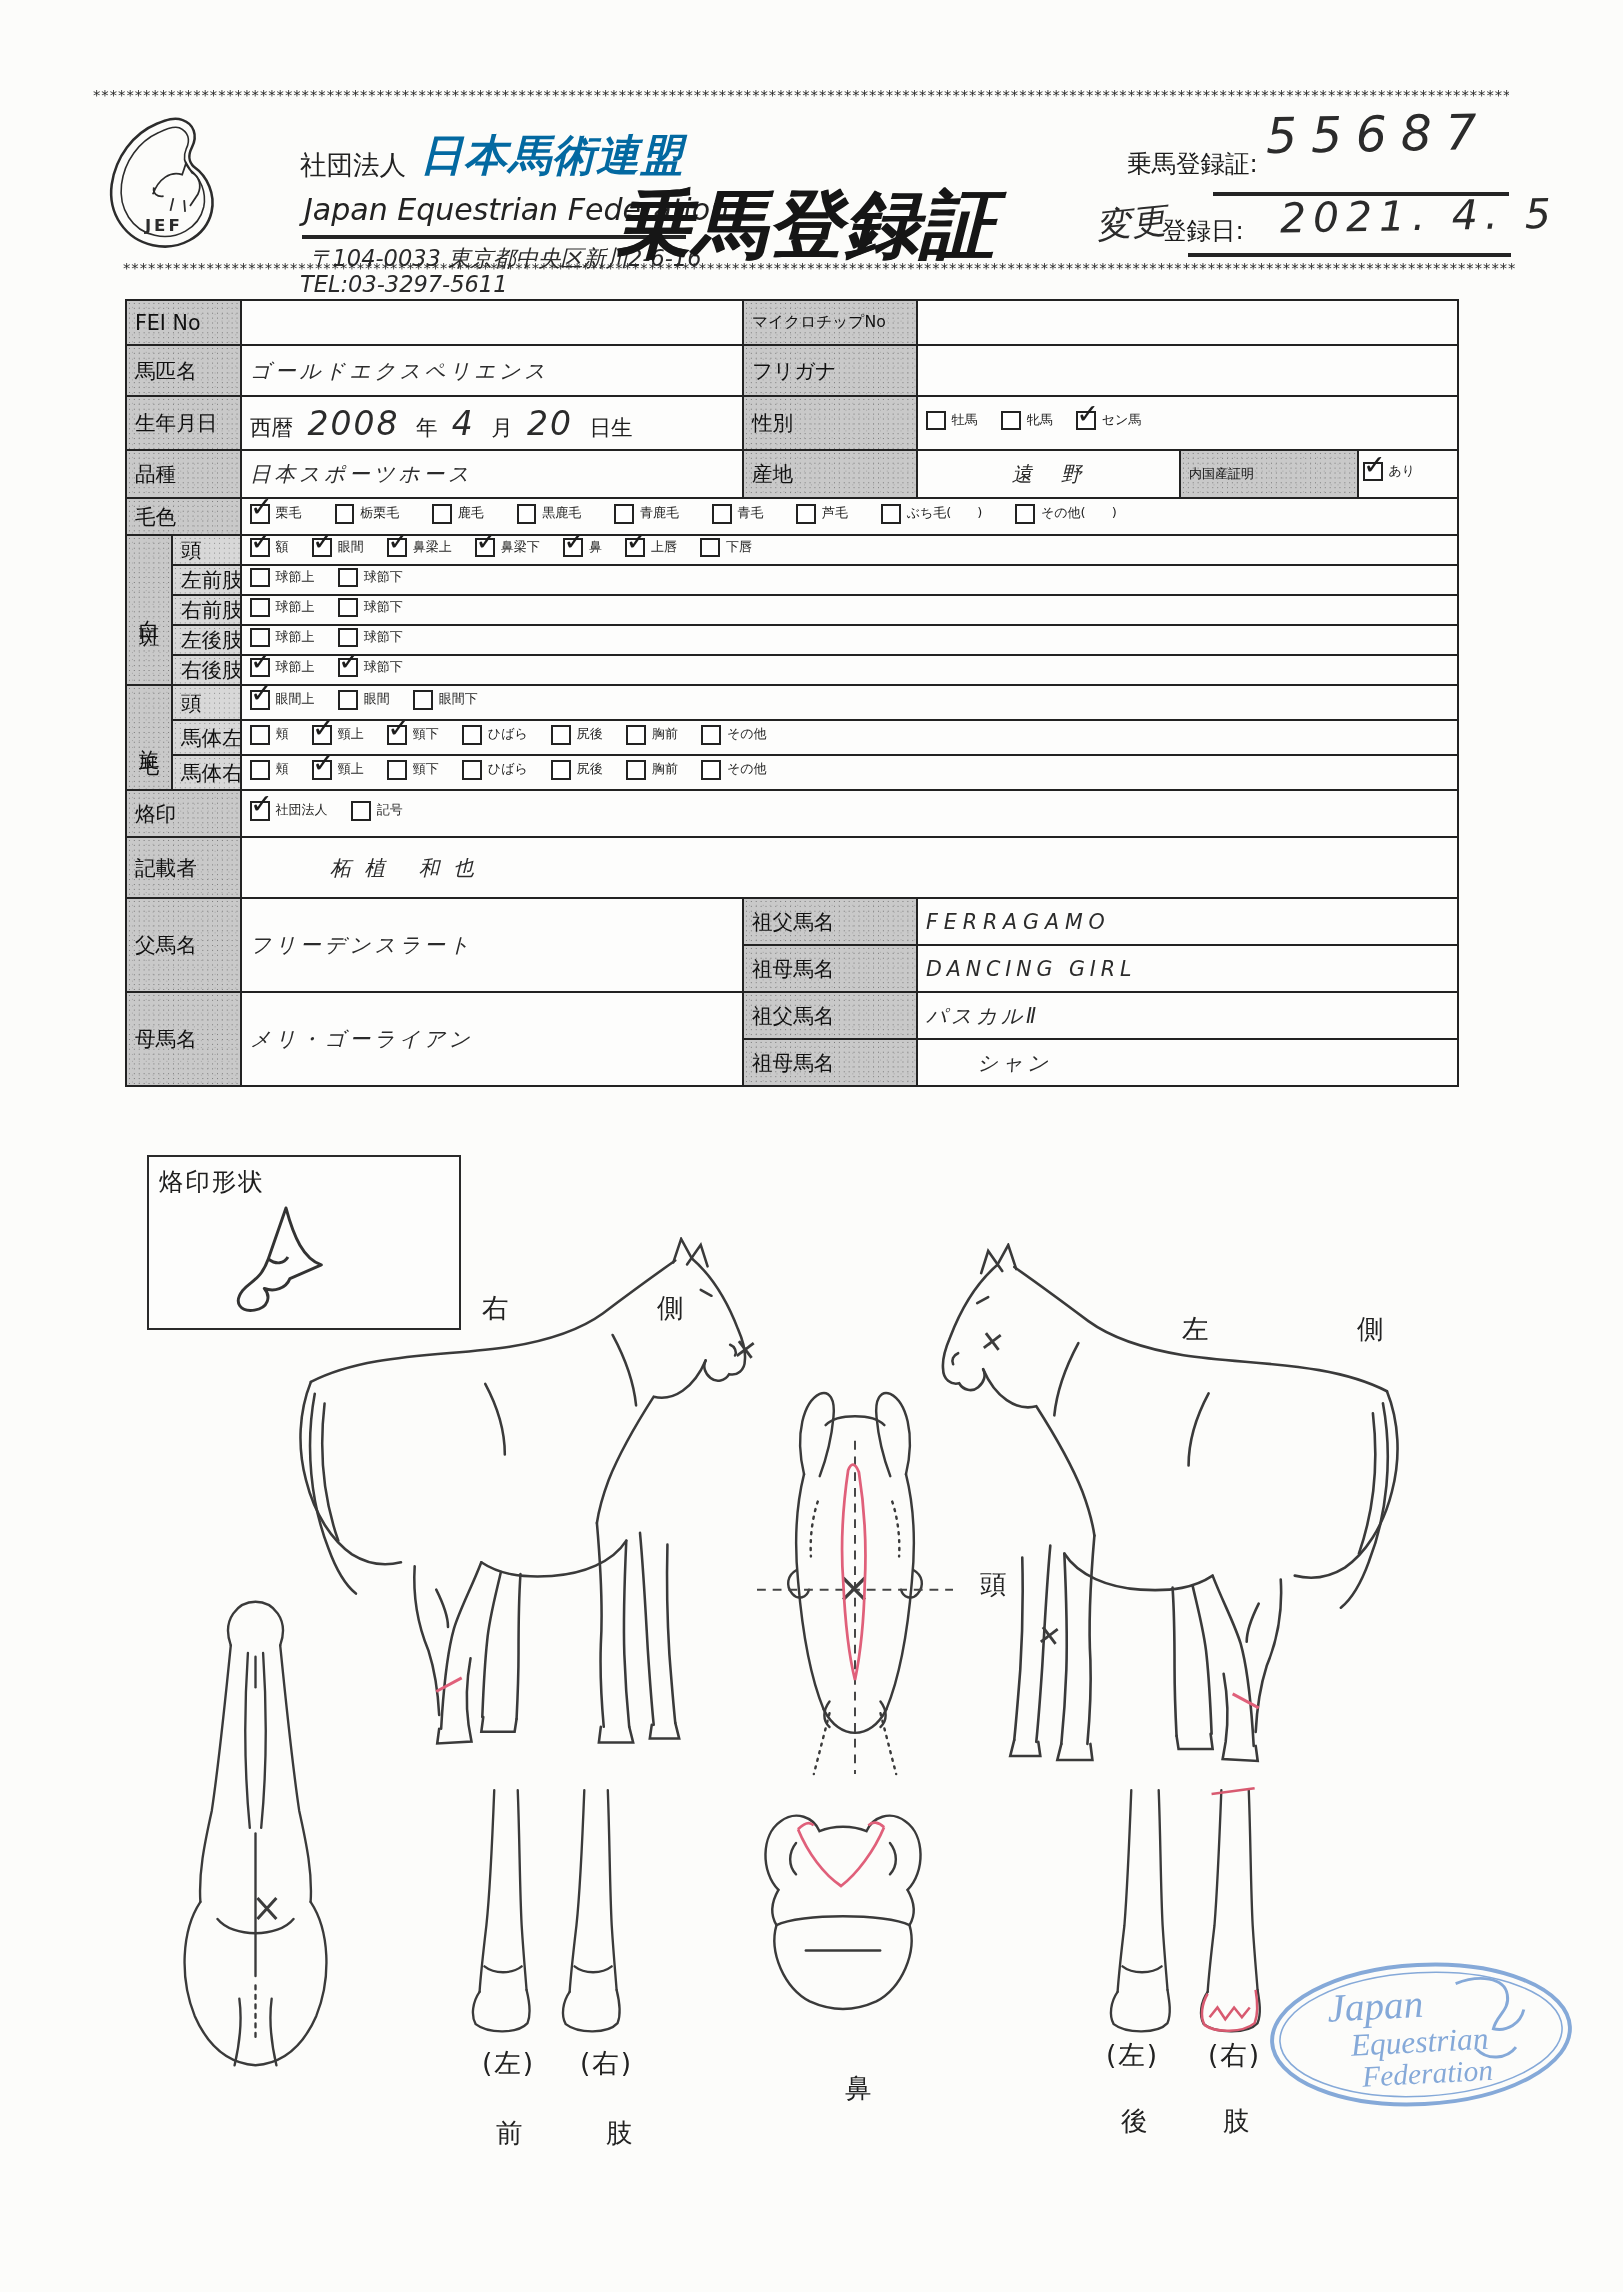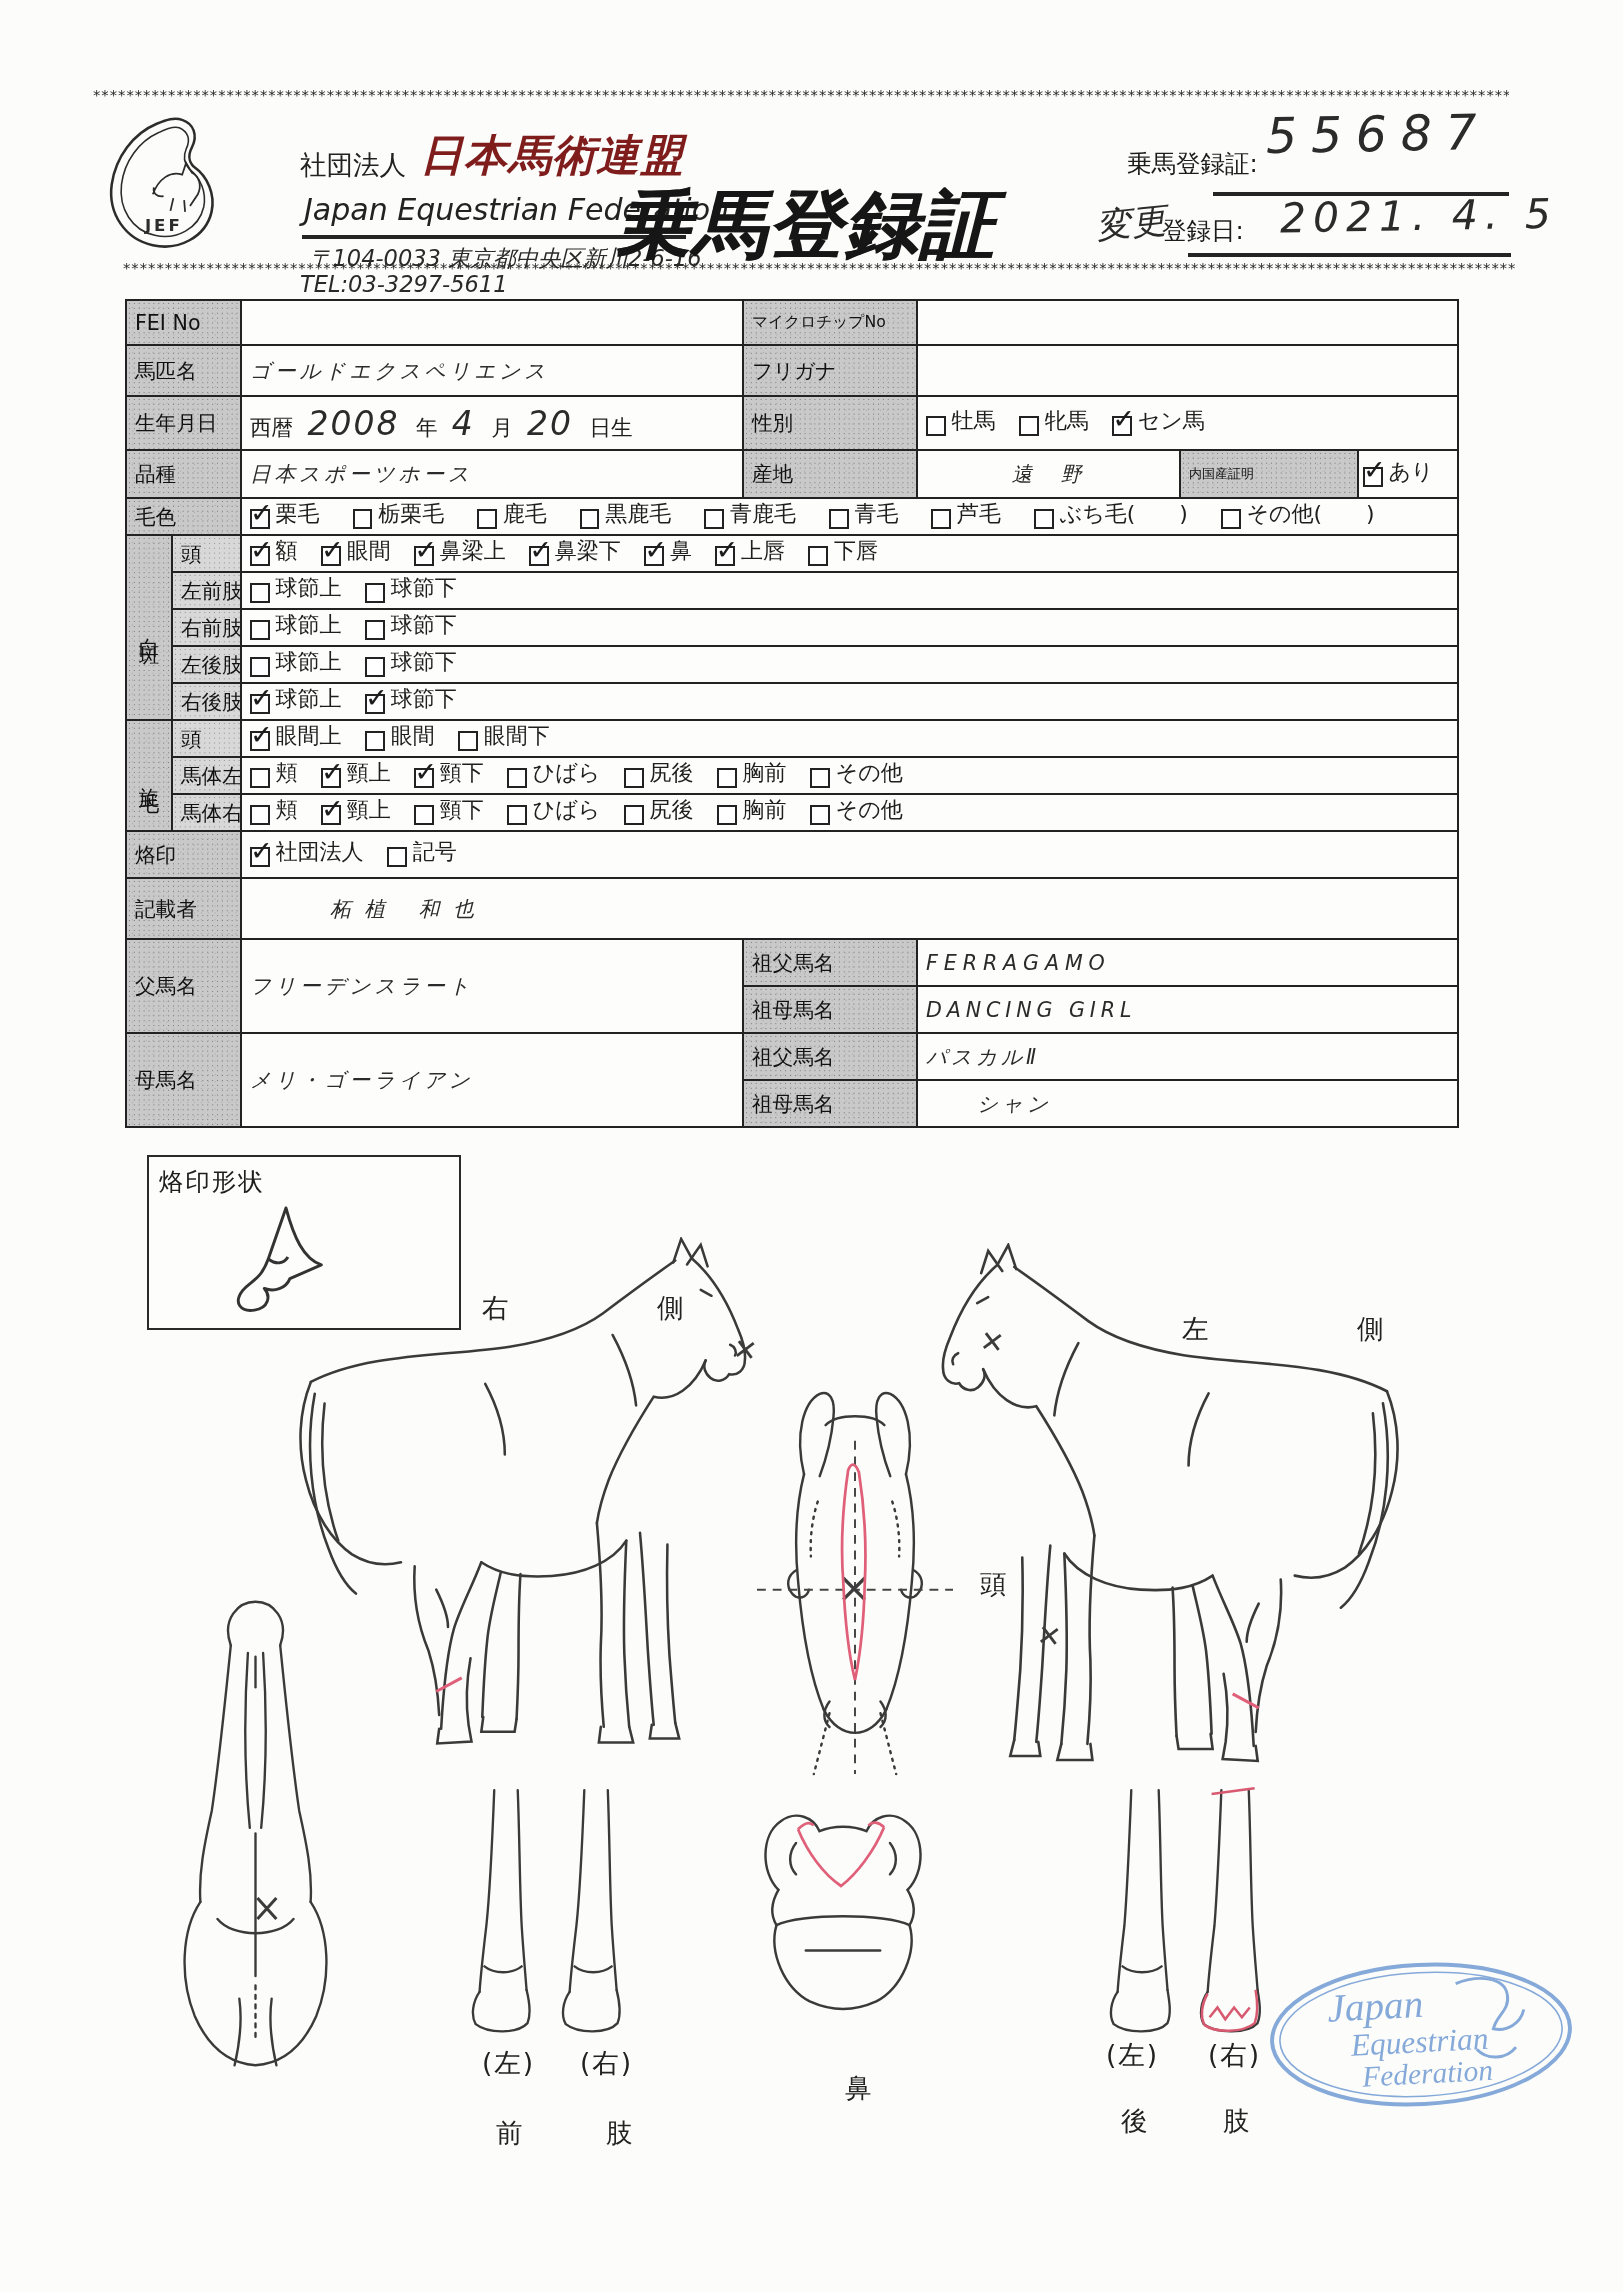--- a/index.html
+++ b/index.html
@@ -3,21 +3,21 @@
 <meta charset="utf-8">
 <style>
   html,body{margin:0;padding:0;background:#e8e8e4;}
   .page{position:relative;width:1623px;height:2293px;background:#fcfcfa;
         font-family:"DejaVu Sans",sans-serif;color:#1e1e1e;overflow:hidden;}
   .abs{position:absolute;}
   .sep{position:absolute;overflow:hidden;white-space:nowrap;font-size:14.7px;
        letter-spacing:1px;color:#282828;height:17.6px;}
   
   .orgtype{font-size:26.5px;color:#222;}
-  .orgname{font-size:43px;font-weight:800;font-style:italic;letter-spacing:1px;color:#7f1d1d;}
+  .orgname{font-size:43px;font-weight:800;font-style:italic;letter-spacing:1px;color:#0369a1;}
   .orgen{font-size:30px;font-style:italic;color:#222;}
   .addr{font-size:22.5px;font-style:italic;color:#2a2a2a;}
   .certtitle{font-size:74px;font-weight:900;font-style:italic;letter-spacing:2px;color:#161616;
              text-shadow:1px 0 #161616;}
   .fieldlab{font-size:24.5px;color:#1c1c1c;}
   .hw{font-style:italic;color:#2b2b2b;}
   .regno{font-size:49px;letter-spacing:13.7px;transform:rotate(-1deg);}
   .regdate{font-size:41px;letter-spacing:6.9px;transform:rotate(-1deg);}
   .henko{font-size:35px;transform:rotate(-6deg);}
   .uline{position:absolute;height:3.9px;background:#242424;}
@@ -32,21 +32,21 @@
      background-size:4.9px 4.9px,6.9px 6.9px;background-position:0 0,2px 2.9px;
      text-align:left;padding-left:9.8px;color:#111;}
   td.sublbl{background-color:#d8d8d8;
      background-image:radial-gradient(#8d8d8d 16%,transparent 17%);
      background-size:4.9px 4.9px;font-size:17.6px;padding:0 2.9px;color:#111;}
   td.vert{writing-mode:vertical-rl;text-orientation:upright;text-align:center;
           letter-spacing:5.9px;font-size:19.6px;padding:3.9px 0;}
   td.val{background:#fdfdfc;}
   .cellhw{font-size:30px;padding-left:25.5px;letter-spacing:3.9px;}
   .opts{white-space:nowrap;}
-  .opt{display:inline-flex;align-items:flex-end;margin-right:23.5px;font-size:22px;}
+  .opt{display:inline-flex;align-items:flex-start;margin-right:23.5px;font-size:13px;}
   .opts-wide .opt{margin-right:33px;}
   .cb{position:relative;display:inline-block;width:15.7px;height:15.7px;
       border:2.5px solid #222;margin-right:5.9px;flex:none;background:#fff;}
   .cb.on::after{content:"\2713";position:absolute;left:-2px;top:-14.7px;
       font-size:27.4px;font-weight:700;color:#1c1c1c;}
   .birthseg{font-size:21.6px;margin-right:7.8px;}
   .birthhw{font-size:33px;margin-right:9.8px;letter-spacing:2px;}
   
   .brandbox{position:absolute;left:147px;top:1155px;width:274px;height:171px;
             border:2.5px solid #2a2a2a;background:#fdfdfc;padding-left:36px;}

